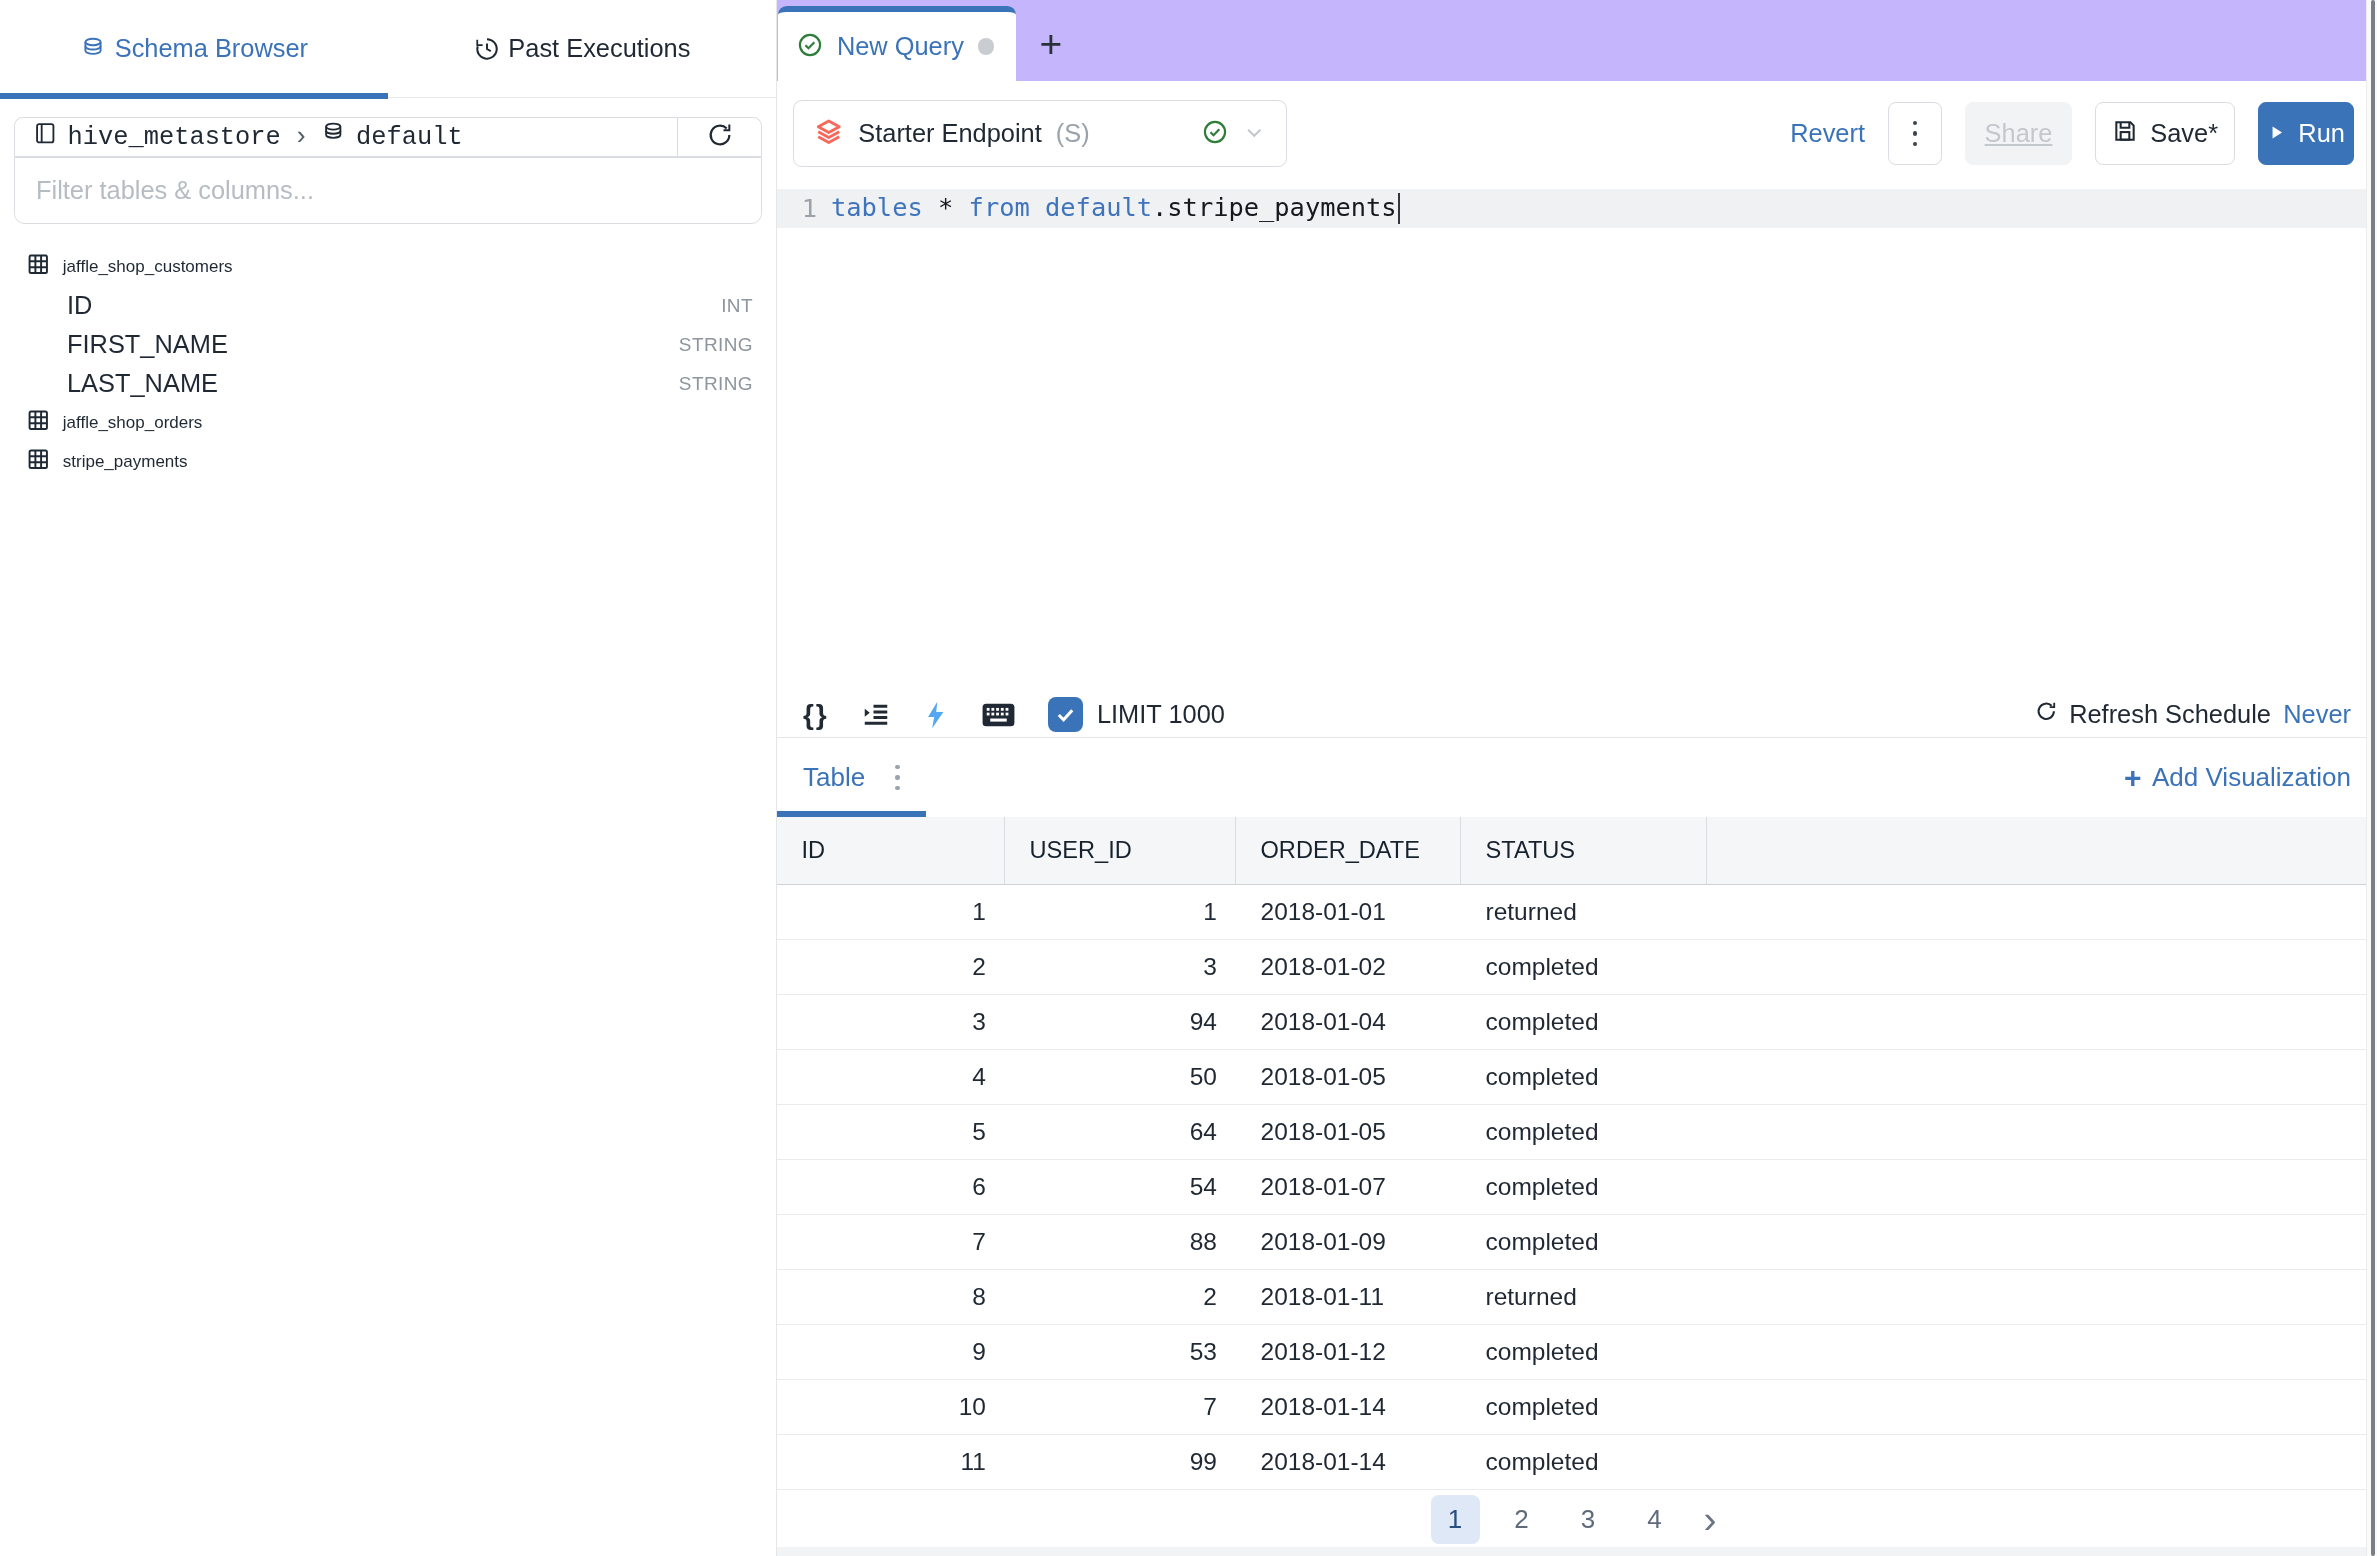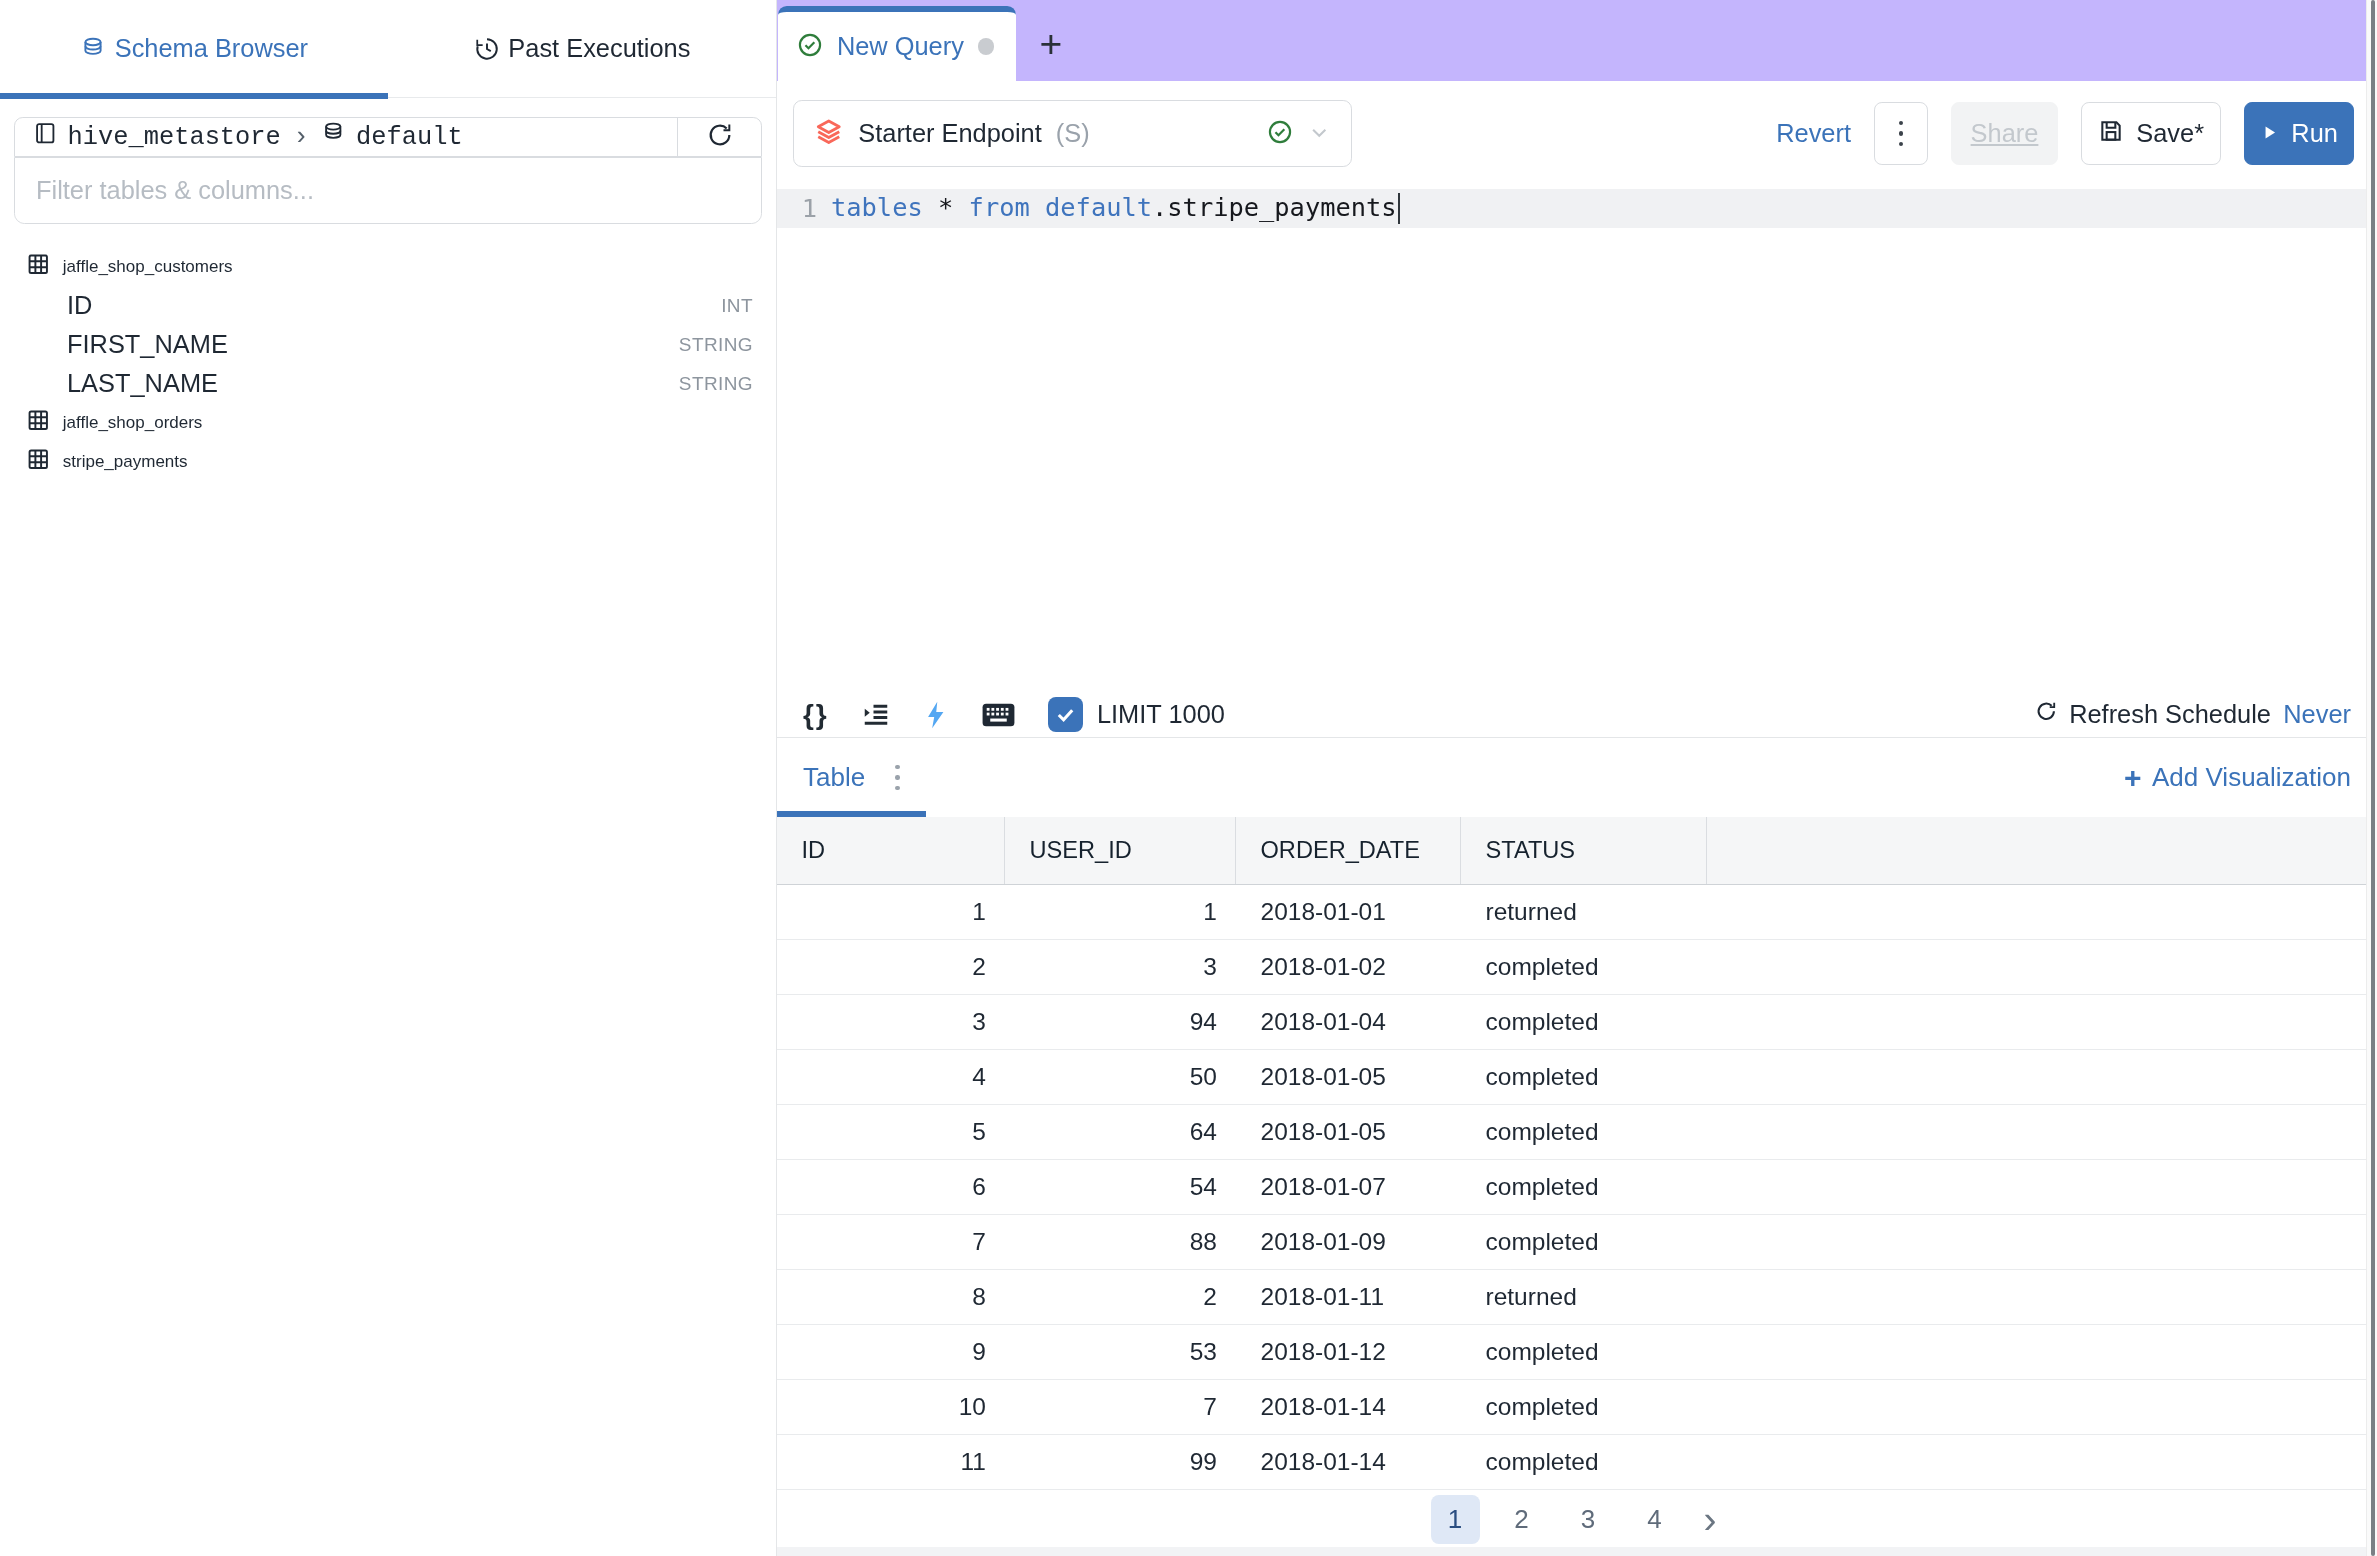--- a/index.html
+++ b/index.html
@@ -41,36 +41,36 @@
   .tabstrip { height:81px; background:#c4b5fd; display:flex; align-items:flex-end; flex:none; }
   .query-tab { width:238px; height:75px; margin-left:0.9px; background:#fff; border-radius:8.8px 8.8px 0 0;
     border-top:6.1px solid #3b73b9; display:flex; align-items:center; gap:14px; padding:0 19px; cursor:pointer; }
   .query-tab .tab-label { color:#3b73b9; font-size:25.4px; font-weight:500; white-space:nowrap; }
   .dirty-dot { width:16.6px; height:16.6px; border-radius:50%; background:#c9ccd0; flex:none; }
   .add-tab { width:70px; height:75px; display:flex; align-items:center; justify-content:center;
     font-size:39px; color:#2a3138; cursor:pointer; font-weight:300; }
 
   .query-toolbar { height:105px; background:#fff; display:flex; align-items:center;
     justify-content:space-between; padding:0 23px 0 15.8px; flex:none; }
-  .endpoint { width:559px; height:67px; border:0.9px solid #d9dce0; border-radius:8.8px;
+  .endpoint { width:494px; height:67px; border:0.9px solid #d9dce0; border-radius:8.8px;
     display:flex; align-items:center; gap:14px; padding:0 19px; cursor:pointer; }
   .endpoint .ep-name { font-size:25.4px; color:#1f2833; }
   .endpoint .ep-size { font-size:25.4px; color:#9aa2ab; }
   .endpoint .spacer { flex:1; }
   .tb-right { display:flex; align-items:center; gap:23px; }
   .link { color:#3b73b9; font-size:25.4px; cursor:pointer; background:none; border:none;
     font-family:"Liberation Sans", sans-serif; }
   .btn { height:63px; border-radius:7.9px; border:0.9px solid #d9dce0; background:#fff; font-size:25.4px;
     display:flex; align-items:center; justify-content:center; gap:12.3px; cursor:pointer;
     font-family:"Liberation Sans", sans-serif; color:#1f2833; }
   .btn.kebab-btn { width:54px; }
   .btn.disabled { background:#f2f3f4; border-color:#f2f3f4; color:#c3c8cd; cursor:default;text-decoration:underline; }
   .btn.share { width:107px; }
   .btn.save { width:140px; }
-  .btn.run { width:110px; background:#3b73b9; border-color:#3b73b9; color:#fff; }
+  .btn.run { width:96px; background:#3b73b9; border-color:#3b73b9; color:#fff; }
   .kebab { display:inline-flex; flex-direction:column; gap:6.1px; }
   .kebab i { width:4.4px; height:4.4px; border-radius:50%; background:#3c434b; }
   .kebab.gray i { background:#9aa2ab; }
 
   .editor { height:506px; background:#fff; position:relative; flex:none; font-family:"DejaVu Sans Mono","Liberation Mono",monospace; }
   .active-line { position:absolute; left:0; right:0; top:2.6px; height:39px; background:#f0f1f3; }
   .code-row { position:relative; display:flex; align-items:center; height:39px; top:2.6px; }
   .gutter { width:54px; text-align:right; padding-right:14px; color:#9ba1a8; font-size:25.4px; flex:none; }
   .code { font-size:25.4px; white-space:pre; color:#16181d; }
   .code .kw { color:#3f74bd; }

